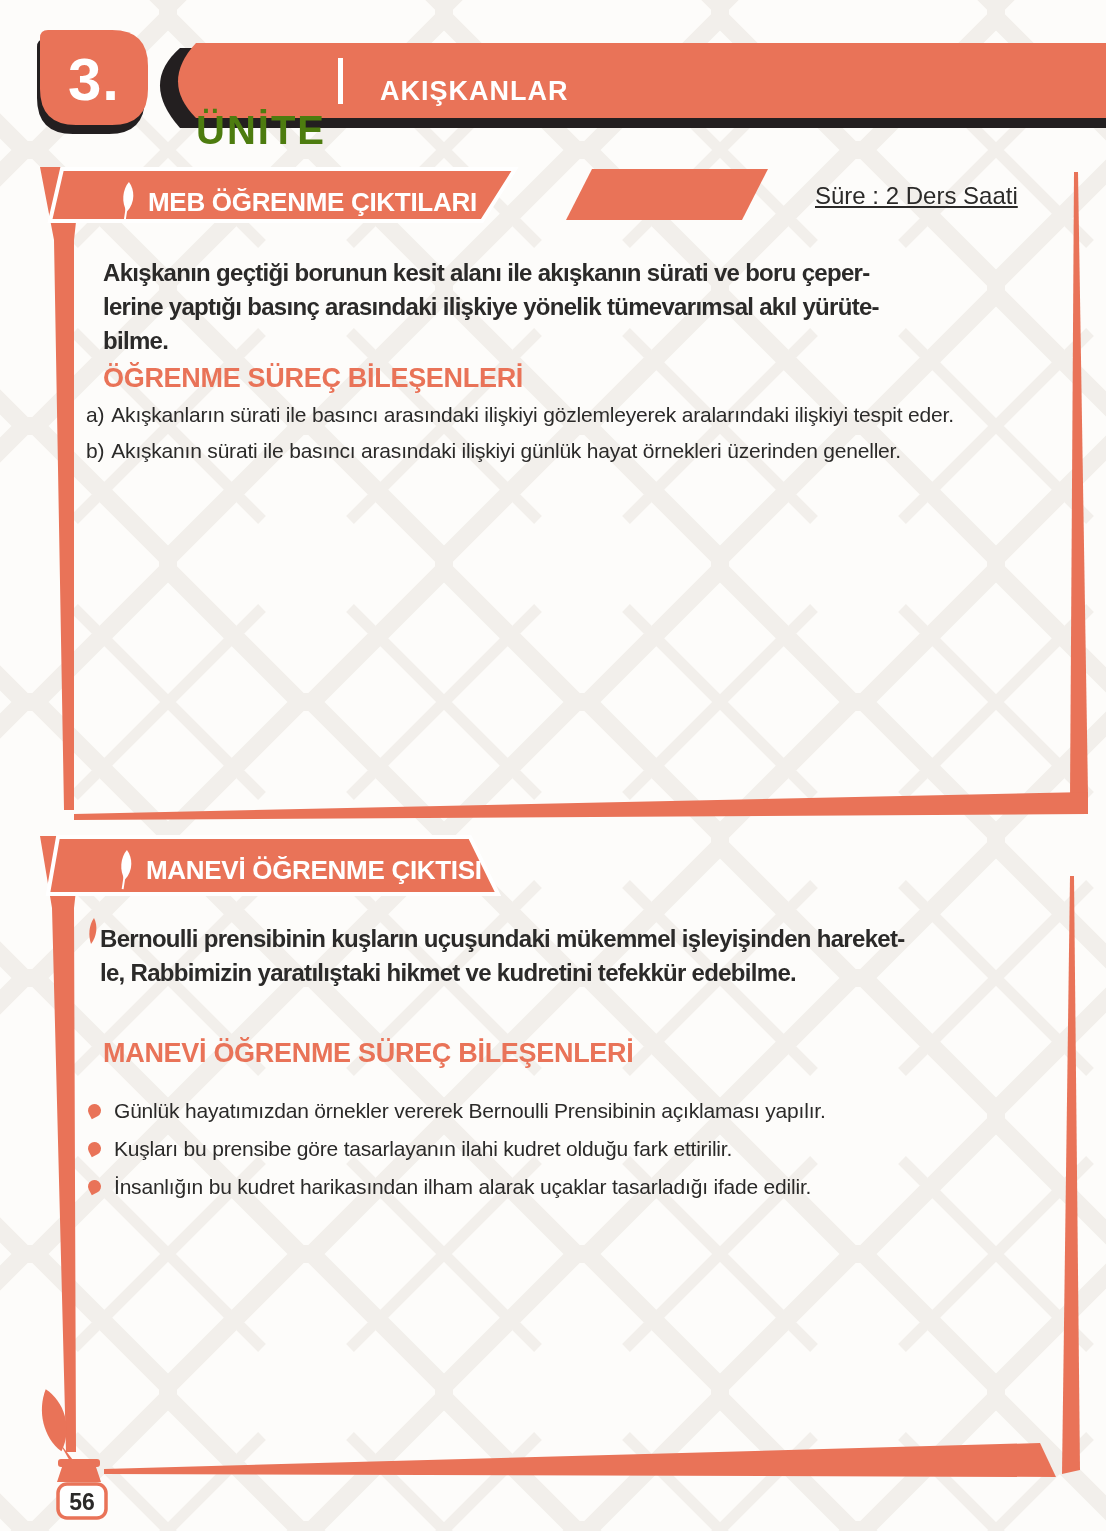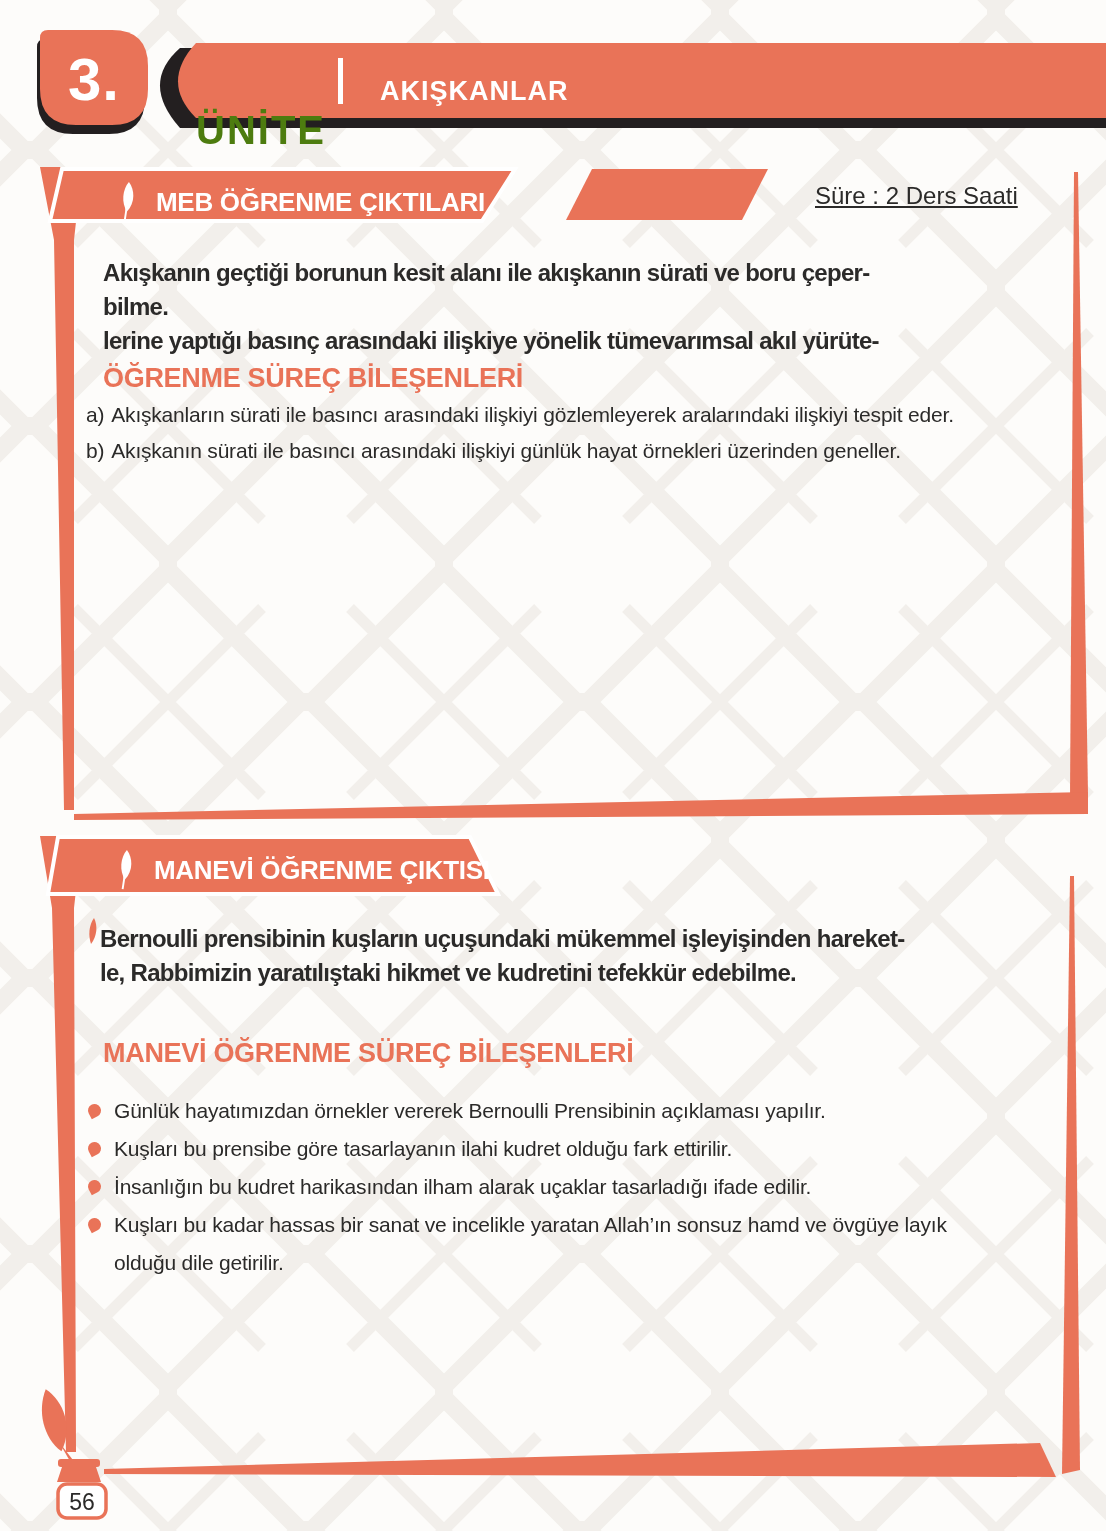--- a/index.html
+++ b/index.html
@@ -16,21 +16,21 @@
   .txt{position:absolute;z-index:2;}
 
   
   .unit-num{left:40px;top:30px;width:108px;height:95px;display:flex;align-items:center;justify-content:center;
     font-size:60px;font-weight:700;color:#fff;letter-spacing:1px;padding-top:4px;box-sizing:border-box;}
   .unit-label{left:196px;top:62px;font-size:40px;line-height:44px;font-weight:700;color:#4d7c0f;letter-spacing:2px;margin-top:46px;}
   .hdr-divider{left:338px;top:58px;width:5px;height:46px;background:#fff;}
   .unit-title{left:364px;top:80px;font-size:27px;line-height:22px;font-weight:700;color:#fff;letter-spacing:1px;margin-left:16px;}
 
   
-  .banner-inner{display:flex;align-items:center;gap:16px;height:60px;}
+  .banner-inner{display:flex;align-items:center;gap:8px;height:60px;}
   .banner1{left:114px;top:172px;}
   .banner2{left:112px;top:840px;}
   .banner-text{font-size:26px;font-weight:700;color:#fff;letter-spacing:-0.3px;white-space:nowrap;}
   .week-badge{left:566px;top:172px;width:200px;height:46px;display:flex;align-items:center;justify-content:center;
     font-size:24px;font-weight:700;color:#fff;white-space:nowrap;}
   .duration{left:815px;top:182px;font-size:24px;color:var(--text);white-space:nowrap;text-decoration:underline;}
 
   
   .objective{left:103px;top:256px;}
   .objective2{left:100px;top:922px;}
@@ -42,21 +42,21 @@
   .item-row .it-label{margin-right:7px;}
   .item-a{top:400px;} .item-b{top:436px;}
 
   .bullet-row{left:88px;display:flex;gap:13px;width:940px;}
   .bullet-row .marker{flex:0 0 13px;width:13px;height:13px;margin-top:12px;background:var(--accent);
     border-radius:55% 55% 55% 0;transform:rotate(-28deg);}
   .bullet-text{font-size:21px;line-height:38px;letter-spacing:-0.2px;}
   .b1{top:1092px;} .b2{top:1130px;} .b3{top:1168px;} .b4{top:1206px;width:900px;}
 
   
-  .page-num{left:58px;top:1489px;width:48px;text-align:center;font-size:23px;font-weight:400;color:var(--text);}
+  .page-num{left:58px;top:1489px;width:48px;text-align:center;font-size:23px;font-weight:700;color:var(--text);}
   .book-title{right:26px;top:1490px;font-size:24px;color:#3A3937;white-space:nowrap;}
 
   .feather-mark{left:84px;top:918px;}
 </style>
 </head>
 <body>
 
 <div class="page">
 
   <svg class="deco" width="1106" height="1531" viewBox="0 0 1106 1531">
@@ -113,22 +113,22 @@
         <path d="M13.5 10 C13 18 12.5 26 12 32 L10.5 42" stroke="#fff" stroke-width="2" fill="none"></path>
       </svg>
       <span class="banner-text">MEB ÖĞRENME ÇIKTILARI</span>
     </div>
   </div>
 
   <div class="txt duration">Süre : 2 Ders Saati</div>
 
   <div class="txt objective">
     <div class="obj-line">Akışkanın geçtiği borunun kesit alanı ile akışkanın sürati ve boru çeper-</div>
+    <div class="obj-line">lerine yaptığı basınç arasındaki ilişkiye yönelik tümevarımsal akıl yürüte-</div>
     <div class="obj-line">bilme.</div>
-    <div class="obj-line">lerine yaptığı basınç arasındaki ilişkiye yönelik tümevarımsal akıl yürüte-</div>
   </div>
 
   <div class="txt subhead subhead1">ÖĞRENME SÜREÇ BİLEŞENLERİ</div>
 
   <div class="txt item-row item-a">
     <span class="it-label">a)</span><span>Akışkanların sürati ile basıncı arasındaki ilişkiyi gözlemleyerek aralarındaki ilişkiyi tespit eder.</span>
   </div>
   <div class="txt item-row item-b">
     <span class="it-label">b)</span><span>Akışkanın sürati ile basıncı arasındaki ilişkiyi günlük hayat örnekleri üzerinden geneller.</span>
   </div>
@@ -159,20 +159,16 @@
     <span class="bullet-text">Günlük hayatımızdan örnekler vererek Bernoulli Prensibinin açıklaması yapılır.</span>
   </div>
   <div class="txt bullet-row b2">
     <span class="marker"></span>
     <span class="bullet-text">Kuşları bu prensibe göre tasarlayanın ilahi kudret olduğu fark ettirilir.</span>
   </div>
   <div class="txt bullet-row b3">
     <span class="marker"></span>
     <span class="bullet-text">İnsanlığın bu kudret harikasından ilham alarak uçaklar tasarladığı ifade edilir.</span>
   </div>
-  <div class="txt bullet-row b4">
-    <span class="marker"></span>
-    <span class="bullet-text">Kuşları bu kadar hassas bir sanat ve incelikle yaratan Allah’ın sonsuz hamd ve övgüye layık olduğu dile getirilir.</span>
-  </div>
 
   <div class="txt page-num">56</div>
 
 </div>
 
 </body></html>

